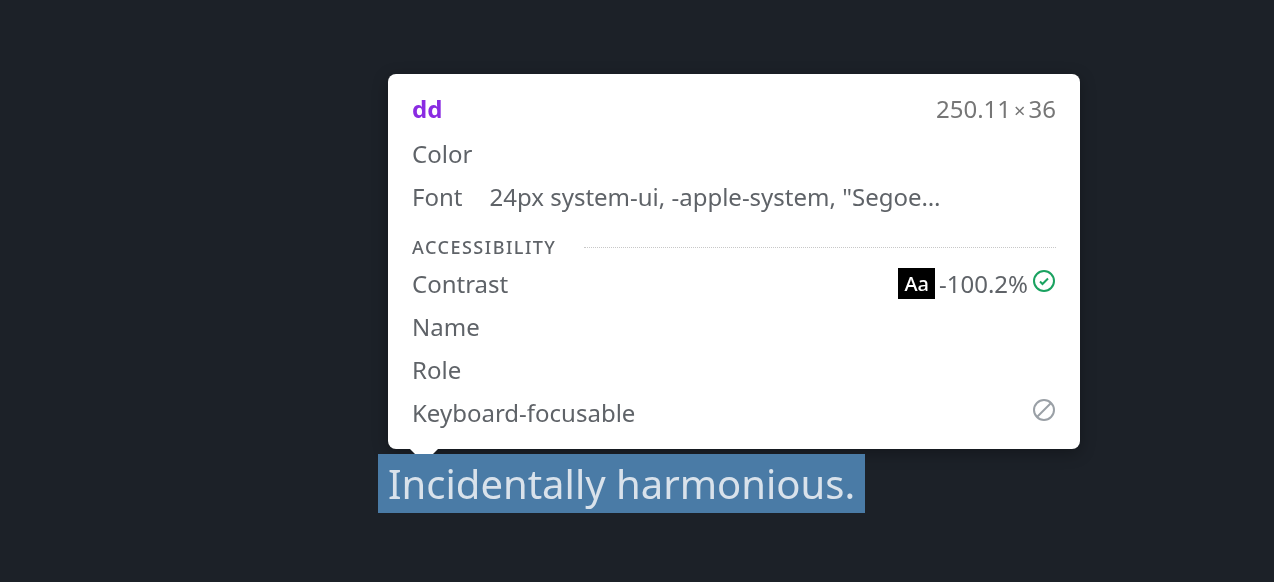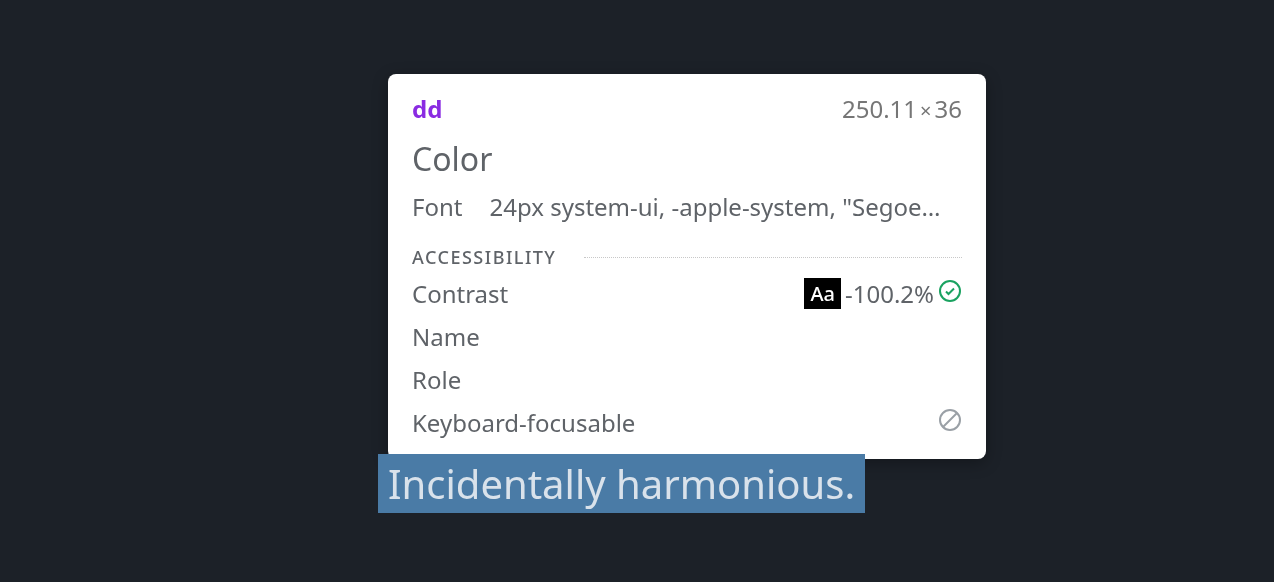--- a/index.html
+++ b/index.html
@@ -12,21 +12,21 @@
       height: 582px;
       background: #1c2128;
       font-family: system-ui, -apple-system, "Segoe UI", sans-serif;
       position: relative;
       overflow: hidden;
     }
     .tooltip {
       position: absolute;
       left: 388px;
       top: 74px;
-      width: 598px;
+      width: 692px;
       background: #ffffff;
       border-radius: 8px;
       box-shadow: 0 4px 16px rgba(0,0,0,0.3);
       padding: 18px 24px 20px 24px;
     }
     .tooltip::after {
       content: "";
       position: absolute;
       bottom: -14px;
       left: 22px;
@@ -53,21 +53,21 @@
     }
     .dimensions .times {
       font-size: 20px;
       padding: 0 3px;
     }
     .info-row {
       display: flex;
       justify-content: space-between;
       align-items: center;
       margin-bottom: 10px;
-      font-size: 32px;
+      font-size: 24px;
     }
     .info-label {
       color: #5f6368;
     }
     .info-value {
       color: #5f6368;
       display: flex;
       align-items: center;
       gap: 8px;
     }

